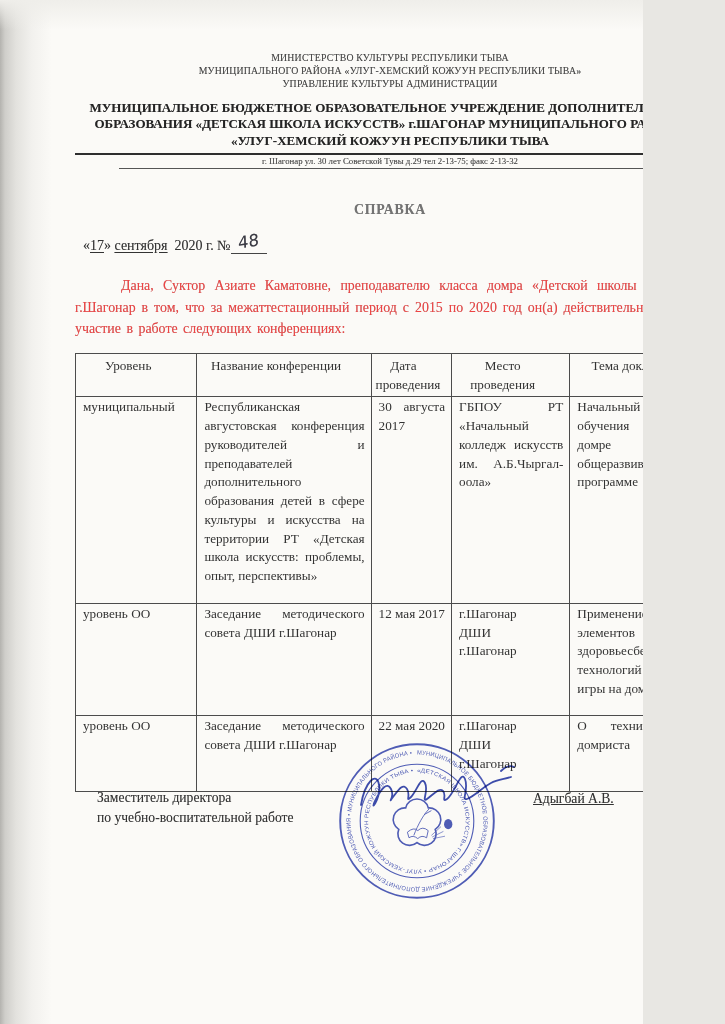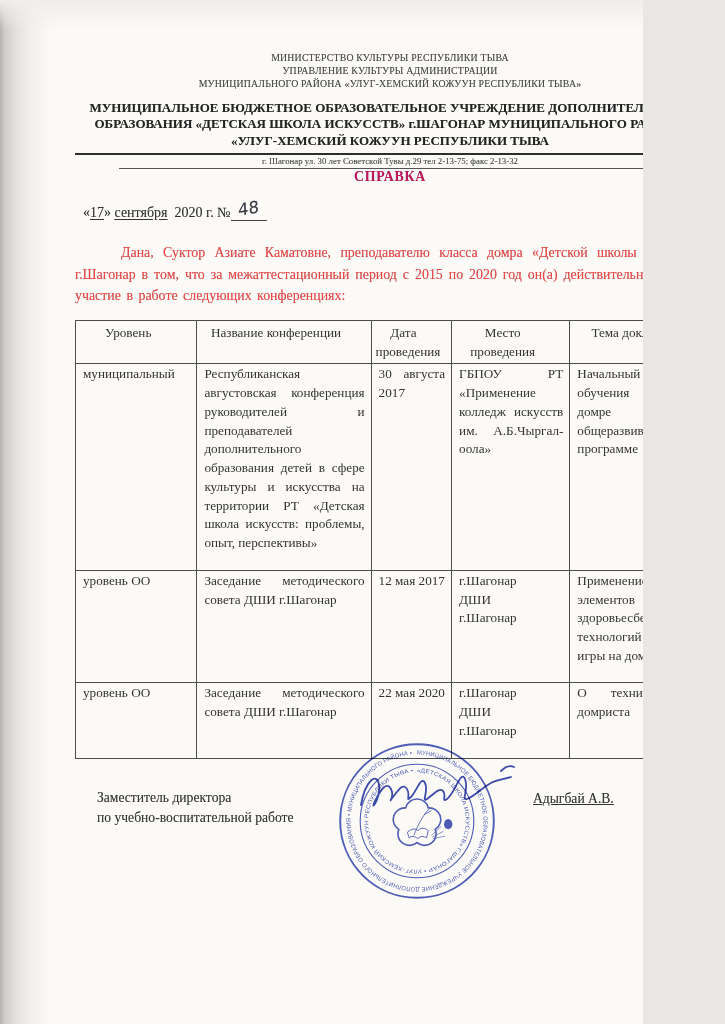--- a/index.html
+++ b/index.html
@@ -17,21 +17,21 @@
     position:absolute;left:0;top:0;width:725px;height:30px;
     background:linear-gradient(180deg,#efeeea 0px,rgba(251,250,247,0) 30px);
   }
   .doc{position:absolute;left:75px;top:0;width:630px;}
   .txt{text-shadow:0 0 .6px rgba(90,90,90,.45);}
   .org-top{margin-top:52px;text-align:center;font-size:9.8px;line-height:1.32;letter-spacing:.2px;color:#474747;}
   .org-name{margin-top:9px;text-align:center;font-weight:bold;font-size:13px;line-height:1.26;color:#242424;
     padding-bottom:4px;border-bottom:2px solid #2e2e2e;}
   .org-addr{text-align:center;font-size:8.8px;color:#4a4a4a;padding:1px 0 2px 0;border-bottom:1.3px solid #555;
     width:86%;margin:0 auto;}
-  .doc-title{text-align:center;font-weight:bold;font-size:13.8px;letter-spacing:.8px;color:#be185d;}
+  .doc-title{margin-top:33px;text-align:center;font-weight:bold;font-size:13.8px;letter-spacing:.8px;color:#737373;}
   .date-line{margin-top:17px;margin-left:8px;font-size:14px;color:#333;}
   .date-line u{text-underline-offset:2px;}
   .num-slot{display:inline-block;width:36px;border-bottom:1.2px solid #444;text-align:center;vertical-align:baseline;height:18px;}
   .hand{display:inline-block;font-family:"DejaVu Sans",sans-serif;font-size:16.5px;color:#3a3a44;
     transform:rotate(-9deg) skewX(-7deg);position:relative;top:-3px;}
   .body-par{margin-top:21px;font-size:13.9px;line-height:1.56;text-align:justify;text-indent:46px;
     word-spacing:2px;color:#ef4444;}
   table.conf{border-collapse:collapse;table-layout:fixed;width:630px;margin-top:13px;}
   table.conf th,table.conf td{border:1.4px solid #4c4c4c;vertical-align:top;
     font-size:13.2px;line-height:1.42;font-weight:normal;color:#333;}
@@ -53,22 +53,22 @@
 <body>
 
 <div class="page">
   <div class="scan-edge"></div>
   <div class="scan-edge-top"></div>
 
   <div class="doc">
 
     <div class="org-top txt">
       <div>МИНИСТЕРСТВО КУЛЬТУРЫ РЕСПУБЛИКИ ТЫВА</div>
+      <div>МУНИЦИПАЛЬНОГО РАЙОНА «УЛУГ-ХЕМСКИЙ КОЖУУН РЕСПУБЛИКИ ТЫВА»</div>
       <div>УПРАВЛЕНИЕ КУЛЬТУРЫ АДМИНИСТРАЦИИ</div>
-      <div>МУНИЦИПАЛЬНОГО РАЙОНА «УЛУГ-ХЕМСКИЙ КОЖУУН РЕСПУБЛИКИ ТЫВА»</div>
     </div>
 
     <div class="org-name txt">МУНИЦИПАЛЬНОЕ БЮДЖЕТНОЕ ОБРАЗОВАТЕЛЬНОЕ УЧРЕЖДЕНИЕ ДОПОЛНИТЕЛЬНОГО ОБРАЗОВАНИЯ «ДЕТСКАЯ ШКОЛА ИСКУССТВ» г.ШАГОНАР МУНИЦИПАЛЬНОГО РАЙОНА «УЛУГ-ХЕМСКИЙ КОЖУУН РЕСПУБЛИКИ ТЫВА</div>
     <div class="org-addr txt">г. Шагонар ул. 30 лет Советской Тувы д.29 тел 2-13-75; факс 2-13-32</div>
 
     <div class="doc-title txt">СПРАВКА</div>
 
     <div class="date-line txt">
       <span>«</span><u>17</u><span>»</span>
       <u>сентября</u>&nbsp;
@@ -91,21 +91,21 @@
         <th>Уровень</th>
         <th>Название конференции</th>
         <th>Дата проведения</th>
         <th>Место проведения</th>
         <th>Тема доклада</th>
       </tr>
       <tr style="height:204px">
         <td>муниципальный</td>
         <td>Республиканская августовская конференция руководителей и преподавателей дополнительного образования детей в сфере культуры и искусства на территории РТ «Детская школа искусств: проблемы, опыт, перспективы»</td>
         <td>30 августа 2017</td>
-        <td>ГБПОУ РТ «Применение колледж искусств им. А.Б.Чыргал-оола»</td>
+        <td>ГБПОУ РТ «Начальный колледж искусств им. А.Б.Чыргал-оола»</td>
         <td>Начальный период обучения игры на домре в общеразвивающей программе</td>
       </tr>
       <tr style="height:85px">
         <td>уровень ОО</td>
         <td>Заседание методического совета ДШИ г.Шагонар</td>
         <td>12 мая 2017</td>
         <td class="pre">г.Шагонар
 ДШИ
 г.Шагонар</td>
         <td>Применение элементов здоровьесберегающих технологий обучения игры на домре</td>

